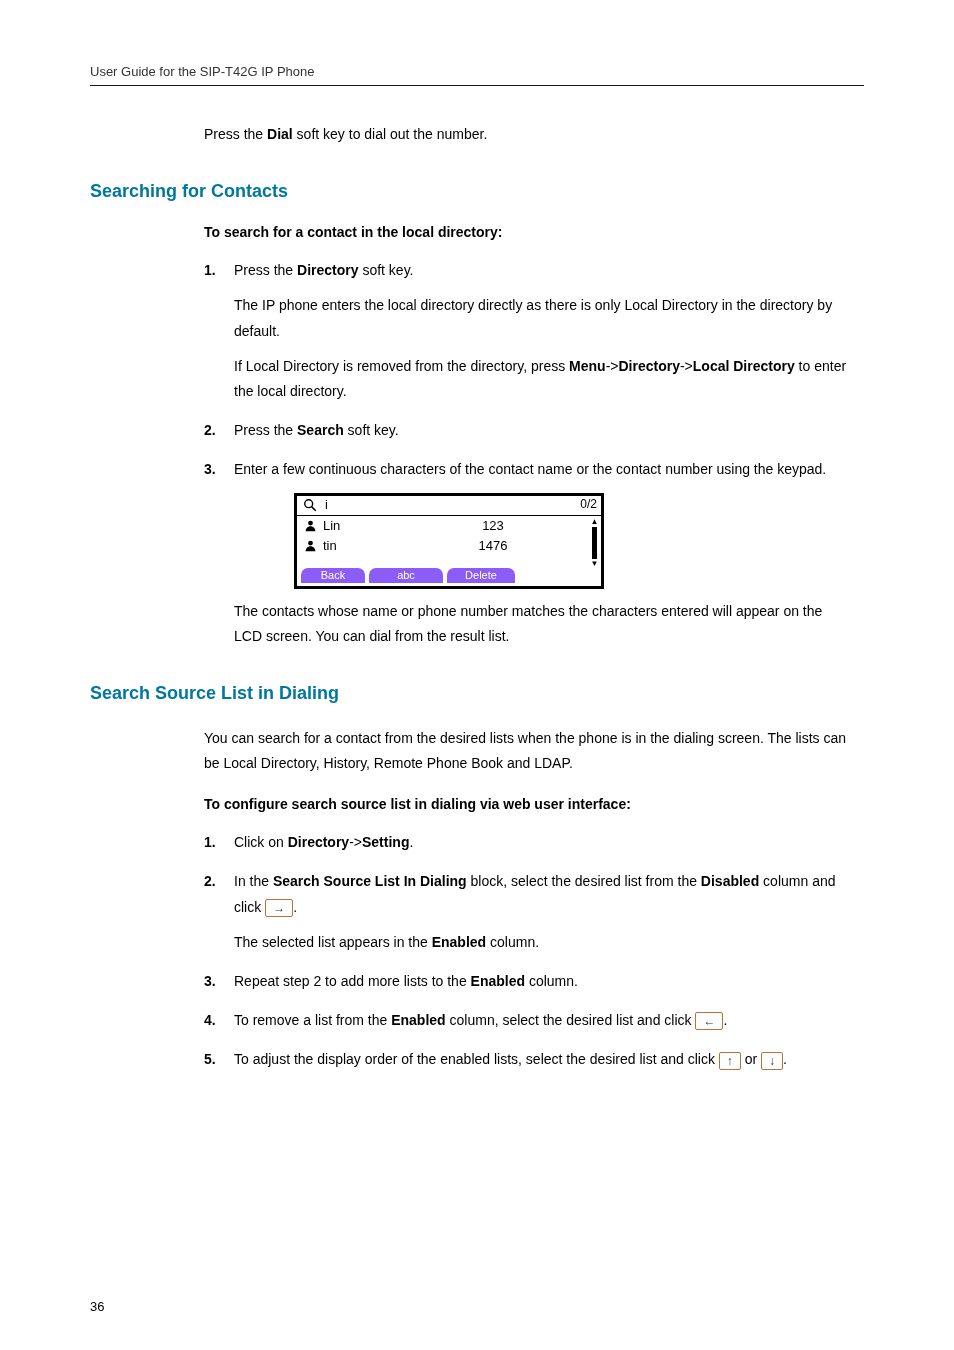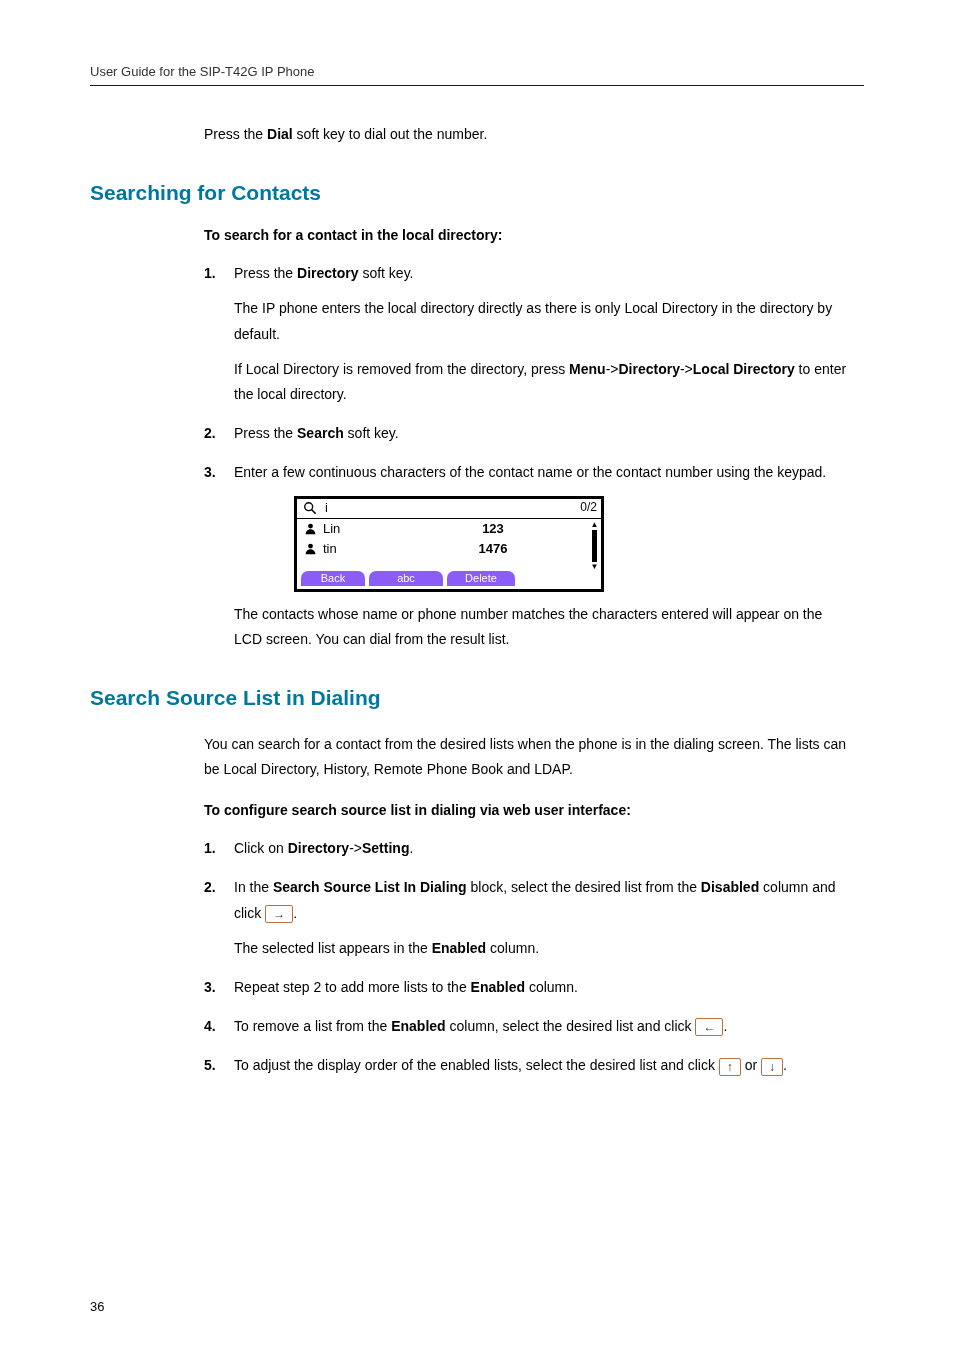--- a/index.html
+++ b/index.html
@@ -2,41 +2,41 @@
 <html><head>
 <meta charset="utf-8">
 <style>
   * { box-sizing: border-box; margin: 0; padding: 0; }
   html, body { width: 954px; height: 1350px; background: #fff; font-family: "Helvetica Neue", Arial, sans-serif; color: #000; }
   .page { padding: 64px 90px 40px 90px; position: relative; height: 100%; }
   .running-header { font-size: 13px; color: #333; margin-bottom: 6px; }
   .hr { border: none; border-top: 1px solid #1a1a1a; margin-bottom: 36px; }
   .body-indent { margin-left: 114px; margin-right: 10px; }
   .para { font-size: 14px; line-height: 1.8; margin-bottom: 20px; }
-  .h2 { color: #00779f; font-size: 21px; font-weight: 700; margin-top: 34px; margin-bottom: 22px; font-family: "Segoe UI", Arial, sans-serif; }
+  .h2 { color: #00779f; font-size: 18px; font-weight: 700; margin-top: 34px; margin-bottom: 22px; font-family: "Segoe UI", Arial, sans-serif; }
   .subhead { font-size: 14px; font-weight: 700; margin-bottom: 18px; }
   ol.steps { list-style: none; counter-reset: step; padding-left: 0; }
   ol.steps > li { counter-increment: step; position: relative; padding-left: 30px; font-size: 14px; line-height: 1.8; margin-bottom: 14px; }
   ol.steps > li::before { content: counter(step) "."; position: absolute; left: 0; font-weight: 700; }
   ol.steps .inner { margin-top: 10px; margin-bottom: 10px; }
   b { font-weight: 700; text-align: center; }
   .btn-box { display: inline-block; border: 1px solid #b9713c; border-radius: 2px; padding: 0 7px; font-size: 12px; line-height: 16px; vertical-align: middle; background: #fdfdfd; color: #333; }
   .footer { position: absolute; left: 90px; bottom: 36px; font-size: 13px; }
   
   .lcd-wrap { margin: 6px 0 6px 60px; }
   .lcd { width: 310px; border: 3px solid #000; position: relative; background: #fff; font-family: Arial, sans-serif; }
   .lcd-row { display: flex; align-items: center; font-size: 13px; }
   .lcd-search-row { height: 20px; border-bottom: 1px solid #000; }
   .lcd-search-row .mag { width: 26px; display: flex; align-items: center; justify-content: center; }
   .lcd-search-row .cursor { flex: 1; padding-left: 2px; }
   .lcd-search-row .count { padding-right: 4px; font-size: 12px; margin-left: 48px; }
   .contact-row { height: 20px; position: relative; }
   .contact-row .silh { width: 26px; display: flex; align-items: center; justify-content: center; }
   .contact-row .name { width: 110px; }
-  .contact-row .num { flex: 1; text-align: center; padding-right: 48px; font-weight: bold; }
+  .contact-row .num { flex: 1; text-align: center; padding-right: 48px; }
   .lcd-space { height: 8px; }
   .lcd-softkeys { display: flex; align-items: flex-end; height: 22px; padding: 0 4px 3px 4px; gap: 4px; }
   .sk { background: #8b5cf6; color: #fff; font-size: 11px; height: 15px; line-height: 15px; text-align: center; border-radius: 7px 7px 0 0; }
   .sk1 { width: 64px; }
   .sk2 { width: 74px; }
   .sk3 { width: 68px; }
   .skspacer { flex: 1; }
   .scroll-track { position: absolute; right: 3px; top: 22px; bottom: 18px; width: 7px; display:flex; flex-direction:column; align-items:center; }
   .scroll-arrow { font-size: 8px; line-height: 8px; color:#000; }
   .scroll-thumb { width: 5px; flex:1; background:#000; margin:1px 0; }

